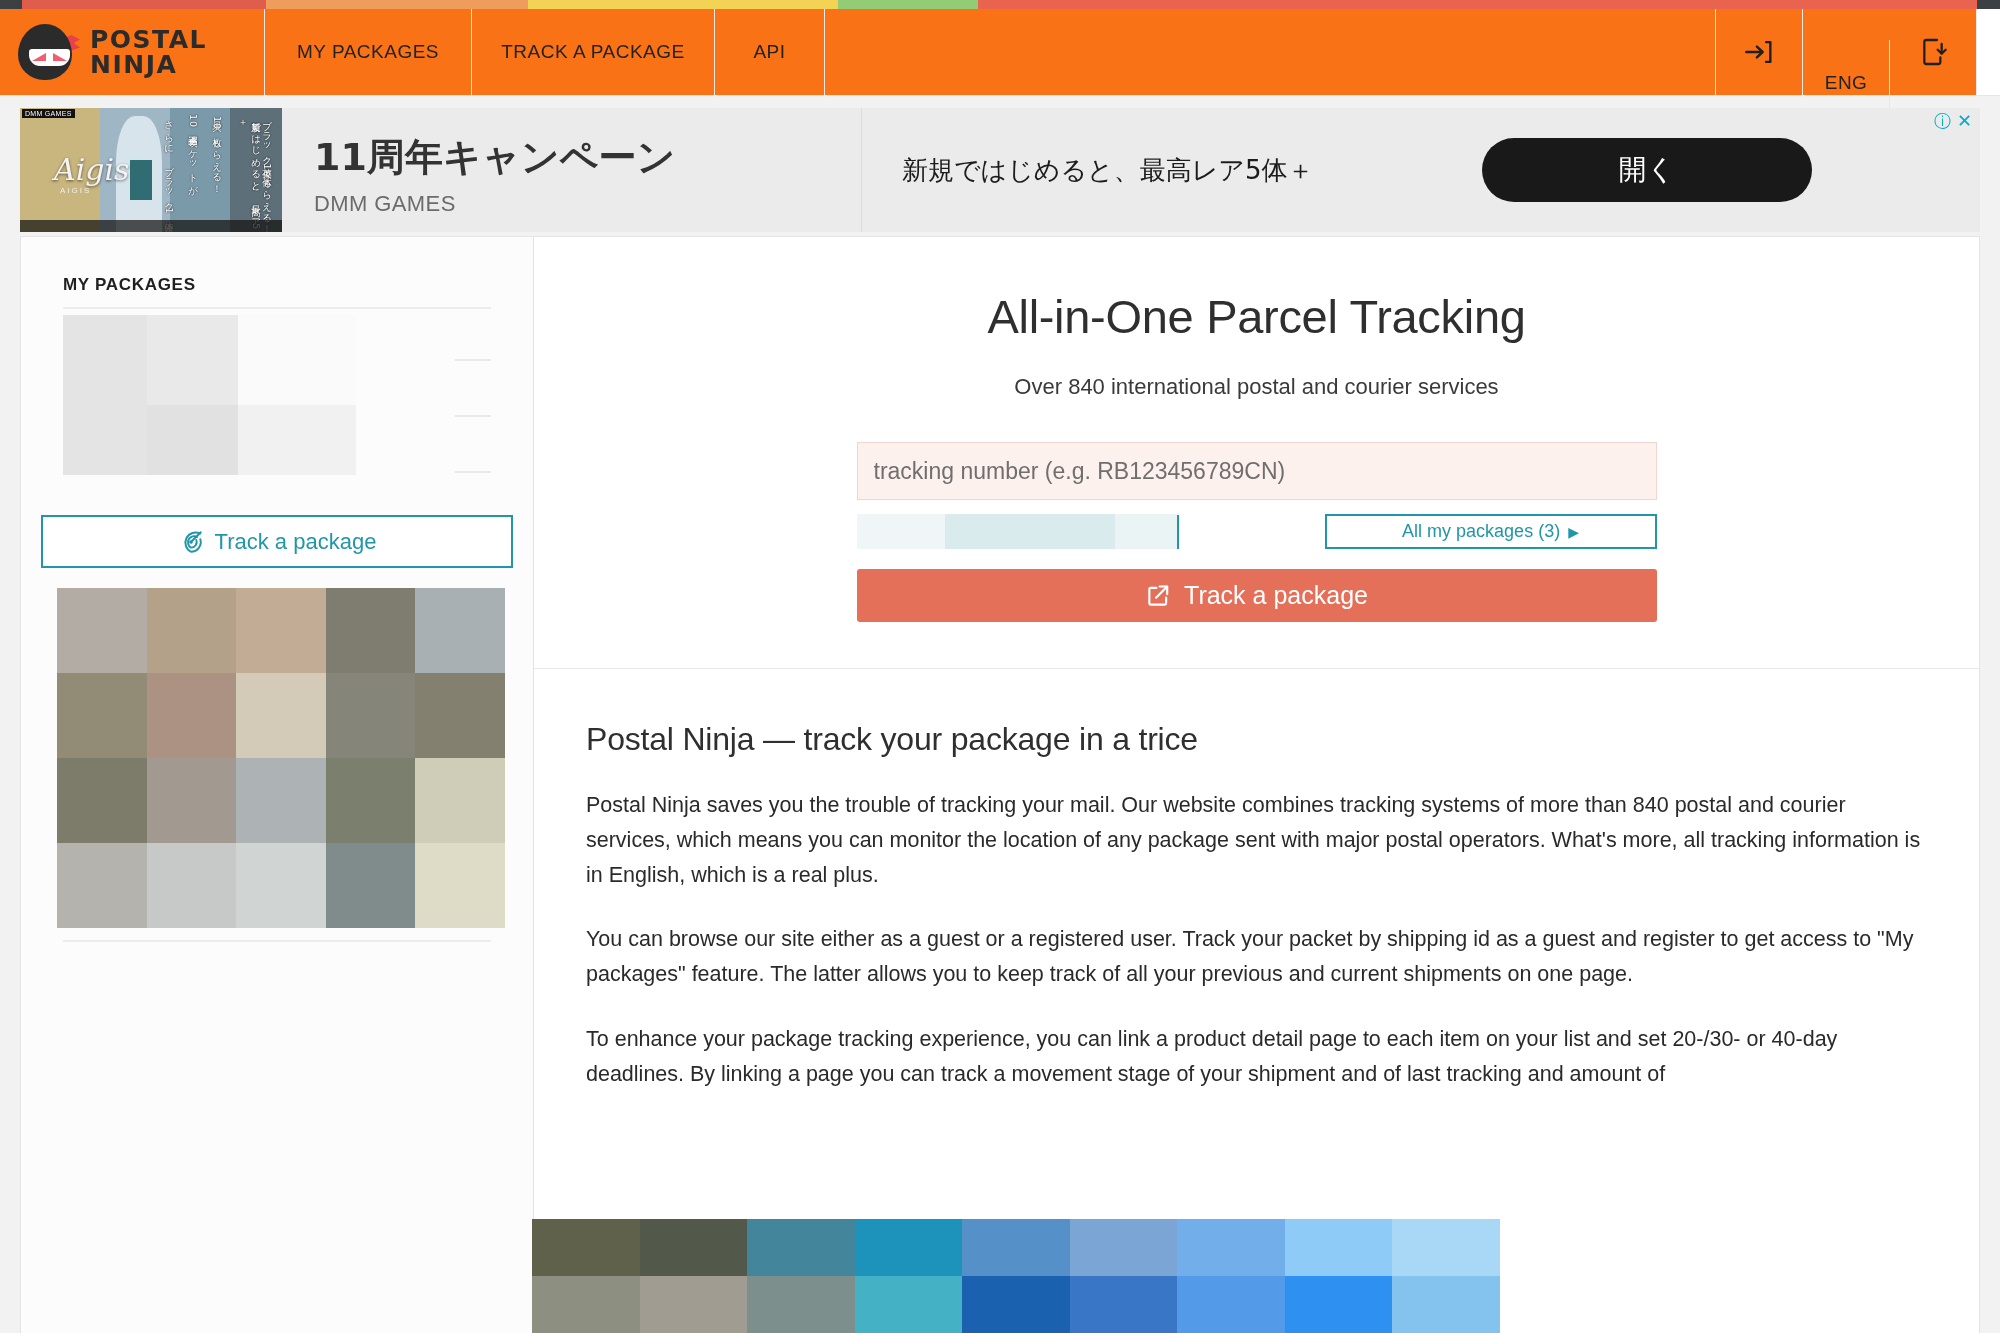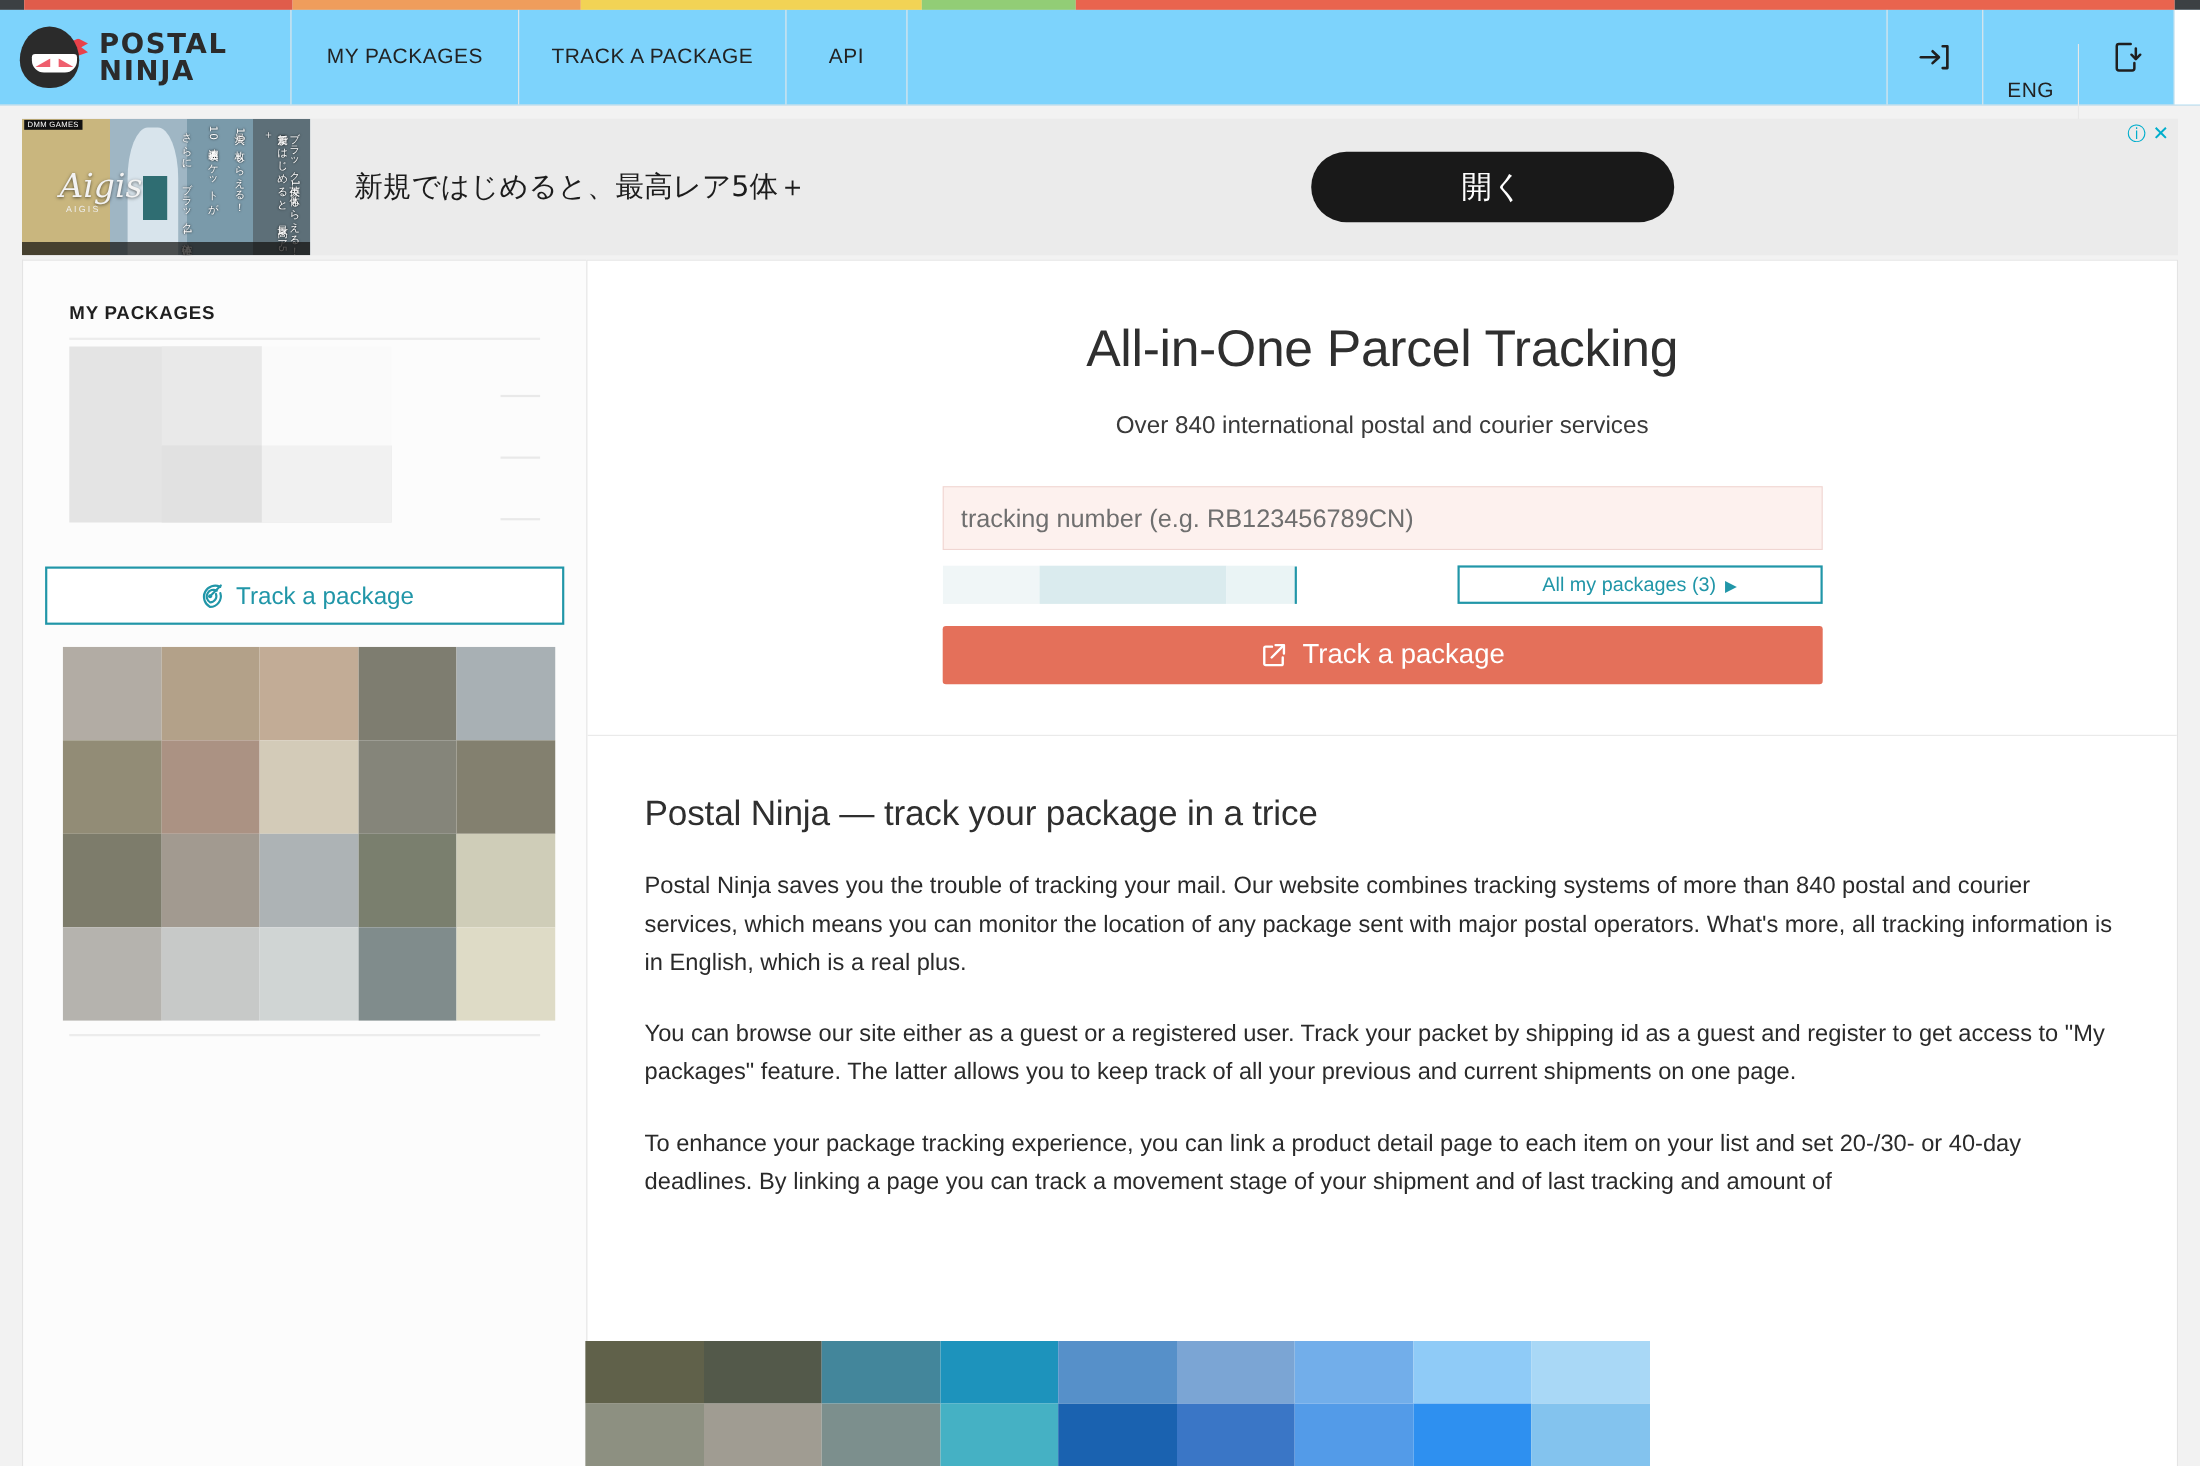--- a/index.html
+++ b/index.html
@@ -11,21 +11,21 @@
     -webkit-font-smoothing: antialiased;
   }
 
   
   #topstrip { display: flex; height: 9px; width: 100%; }
   #topstrip .seg { height: 100%; }
 
   
   #header {
     height: 87px; width: 100%;
-    background: #7dd3fc;
+    background: #f97316;
     display: flex; align-items: stretch;
     border-bottom: 1px solid #e6e6e6;
     position: relative;
   }
   .hdr-cell {
     display: flex; align-items: center; justify-content: center;
     border-right: 1px solid #e8e8e8;
     height: 100%;
   }
   #logo-cell { width: 265px; padding-left: 14px; justify-content: flex-start; gap: 14px; }
@@ -314,20 +314,24 @@
       <div class="vtxt" style="left:142px">さらに、ブラック1体確定</div>
       <div class="vtxt" style="left:166px">10連召喚チケットが</div>
       <div class="vtxt" style="left:190px">最大10枚もらえる！</div>
       <div class="vtxt" style="left:216px">新規ではじめると、最高レア5体＋</div>
       <div class="vtxt" style="left:240px">ブラック英傑1体もらえる！</div>
       <div class="aigis">Aigis</div>
       <div class="aigis-sub">AIGIS</div>
       <div class="bottombar"></div>
     </div>
 
+    <div id="ad-left">
+      <div id="ad-headline">11周年キャンペーン</div>
+      <div id="ad-brand">DMM GAMES</div>
+    </div>
 
     <div id="ad-right">
       <div id="ad-body">
         <div>新規ではじめると、最高レア5体＋</div>
       </div>
       <div id="ad-cta-wrap">
         <div id="ad-cta">開く</div>
       </div>
     </div>
 

